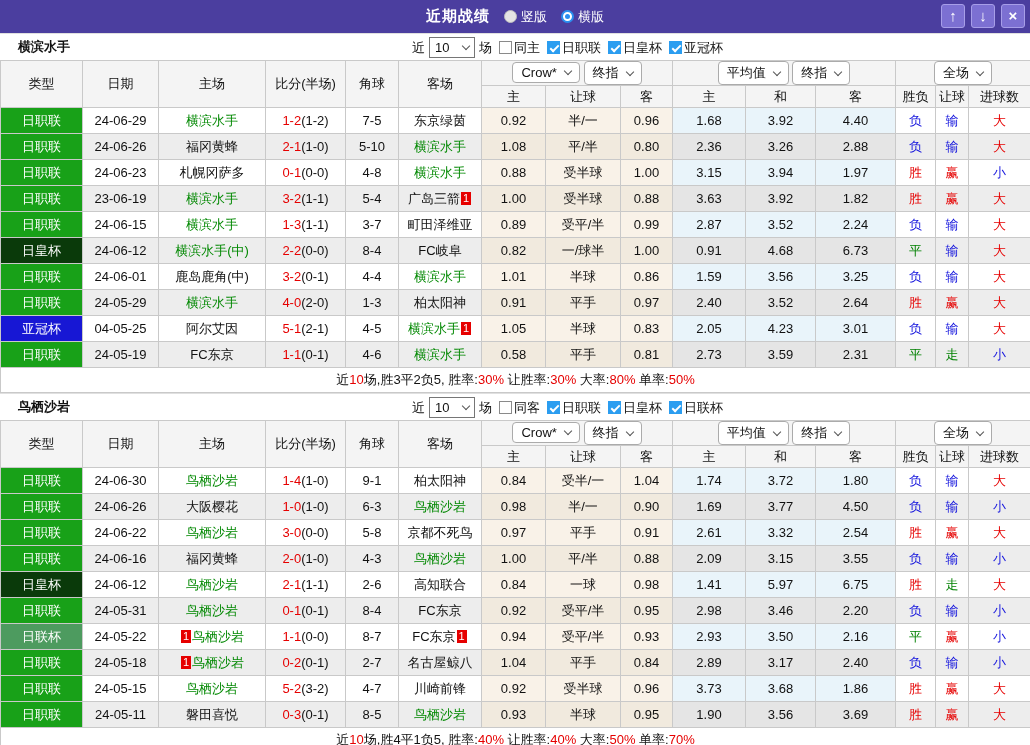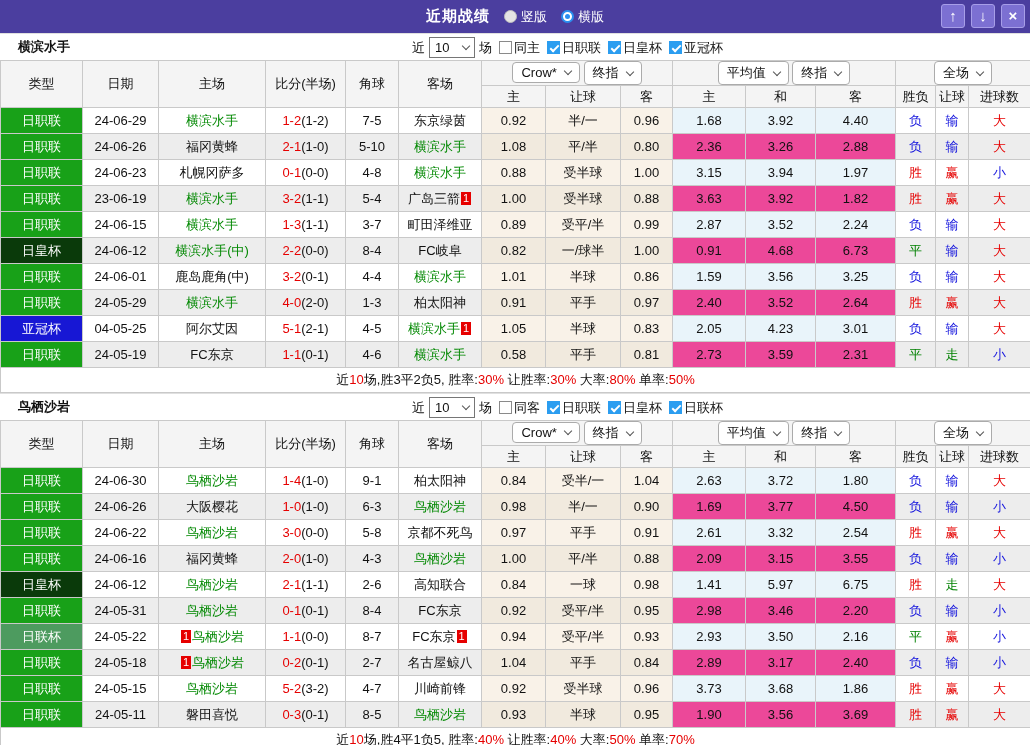--- a/index.html
+++ b/index.html
@@ -28,21 +28,21 @@
 
 table{width:1030px;border-collapse:collapse;table-layout:fixed}
 th,td{border:1px solid #c9c9c9;text-align:center;white-space:nowrap;overflow:hidden}
 thead th{background:#f4f4f4;font-weight:normal;height:22px}
 .pill{display:inline-flex;align-items:center;gap:8px;border:1px solid #ababab;border-radius:4px;background:#fff;padding:2px 8px;cursor:pointer}
 tbody td{height:26px}
 tr.even td{background:#ededed}
 td.crow-cell{background:#f9f2e8}
 td.avg-cell{background:#e9f4fa}
 tr.even td.crow-cell{background:#f1eade}
-tr.even td.avg-cell{background:#ec4899}
+tr.even td.avg-cell{background:#e5e5e5}
 td.league{color:#fff}
 .tname.focus{color:#008800}
 .ft{color:#e60000}
 .badge1{display:inline-block;background:#e60000;color:#fff;font-size:11px;line-height:13px;padding:0 2px;margin:0 1px;vertical-align:1px}
 td.summary{height:25px;background:#fff}
 .red{color:#e60000}
 </style>
 </head>
 <body>
 
@@ -434,21 +434,21 @@
       <tr class="odd">
         <td class="league" style="background: rgb(24, 161, 24);">日职联</td>
         <td>24-06-30</td>
         <td><span class="tname focus">鸟栖沙岩</span></td>
         <td><span class="ft">1-4</span><span>(1-0)</span></td>
         <td>9-1</td>
         <td><span class="tname">柏太阳神</span></td>
         <td class="crow-cell">0.84</td>
         <td class="crow-cell">受半/一</td>
         <td class="crow-cell">1.04</td>
-        <td class="avg-cell">2.63</td>
+        <td class="avg-cell">1.74</td>
         <td class="avg-cell">3.72</td>
         <td class="avg-cell">1.80</td>
         <td class="res" style="color: rgb(21, 21, 221);">负</td>
         <td class="res" style="color: rgb(21, 21, 221);">输</td>
         <td class="res" style="color: rgb(230, 0, 0);">大</td>
       </tr>
       <tr class="even">
         <td class="league" style="background: rgb(24, 161, 24);">日职联</td>
         <td>24-06-26</td>
         <td><span class="tname">大阪樱花</span></td>

